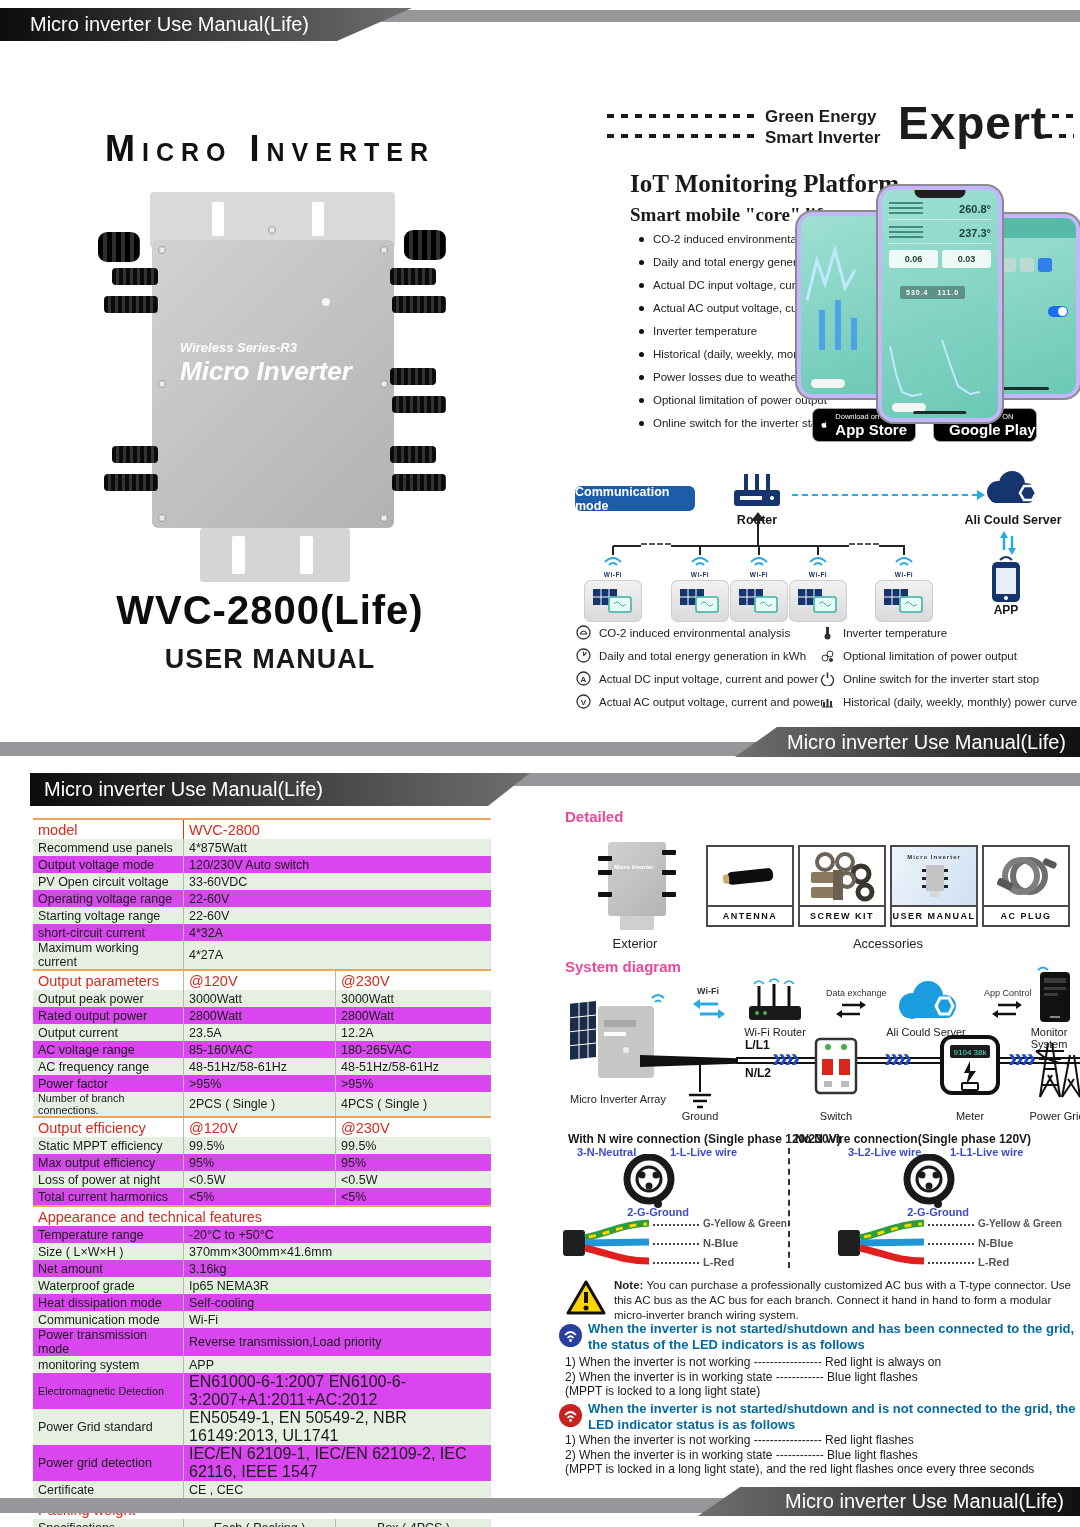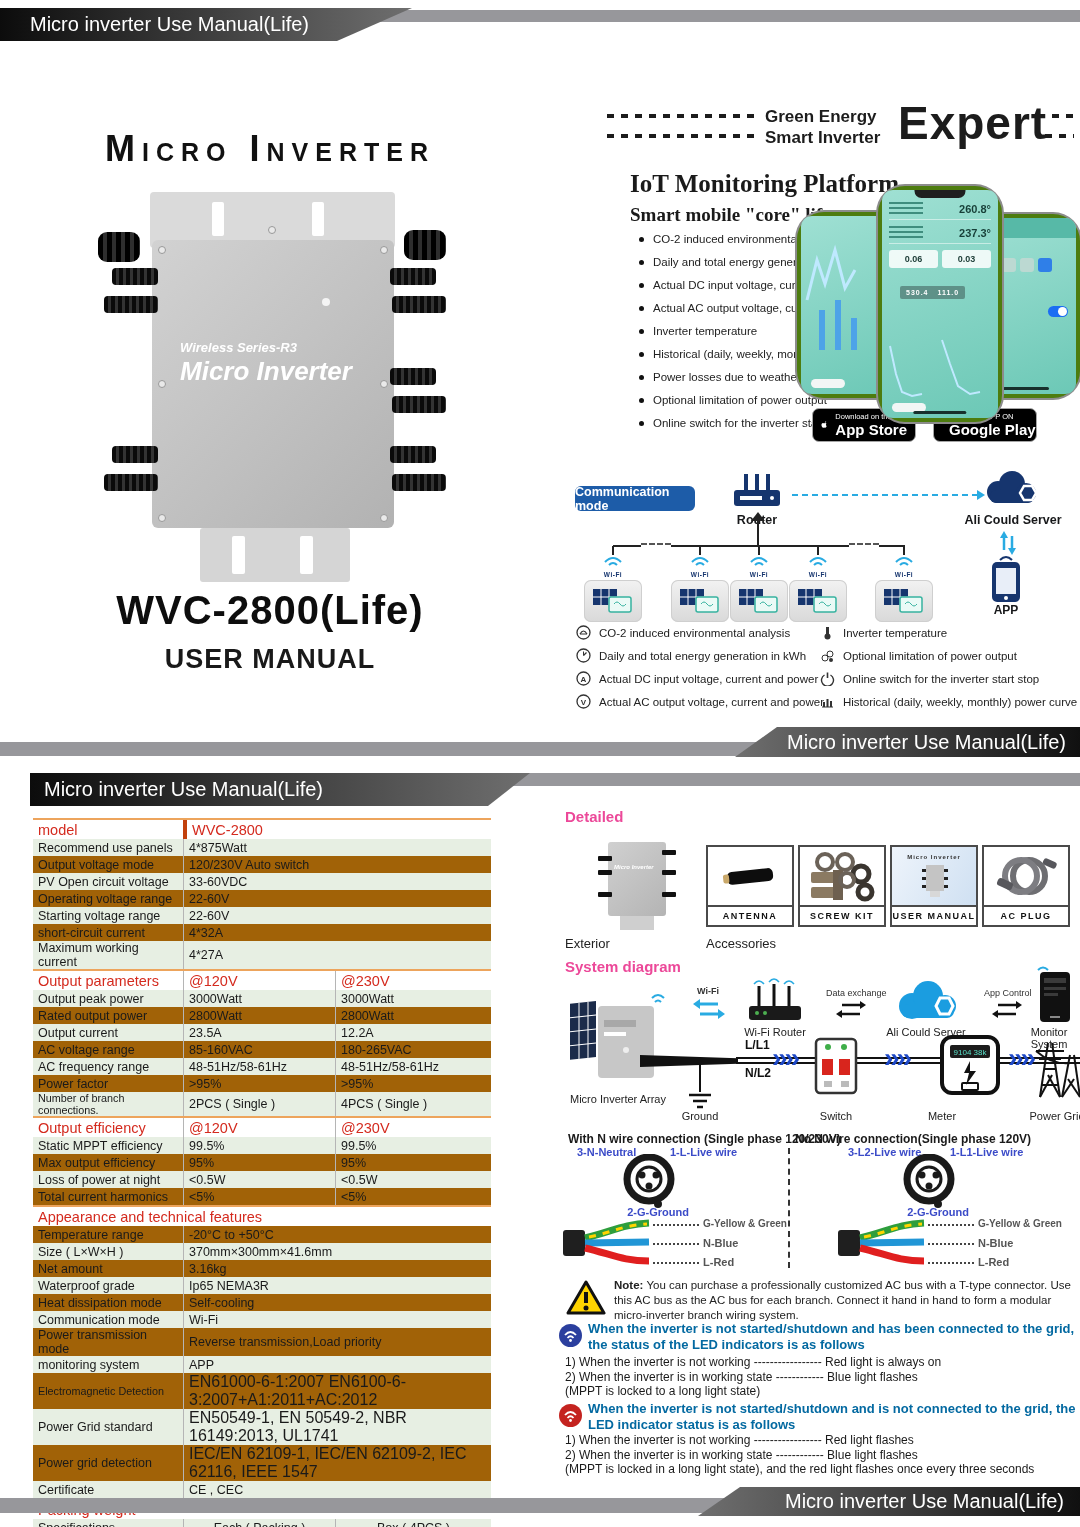--- a/index.html
+++ b/index.html
@@ -36,21 +36,21 @@
   
   .dotline{position:absolute;height:4px;background:repeating-linear-gradient(90deg,#1c1c1c 0 7px,transparent 7px 14px)}
   .exp-small{position:absolute;font-size:17px;font-weight:800;color:#1c1c1c;line-height:21px;text-align:left}
   .exp-big{position:absolute;font-size:46px;font-weight:800;color:#1c1c1c;letter-spacing:1px}
   .iot-title{left:630px;top:170px;font-size:25px;font-weight:bold;font-family:"Liberation Serif","DejaVu Serif",serif}
   .iot-sub{left:630px;top:204px;font-size:19px;font-weight:bold;font-family:"Liberation Serif","DejaVu Serif",serif}
   .bullets{left:637px;top:233px;width:310px;margin:0;padding:0;list-style:none}
   .bullets li{position:relative;padding-left:16px;font-size:11.5px;margin-bottom:11px;color:#222}
   .bullets li::before{content:"";position:absolute;left:2px;top:4px;width:5px;height:5px;border-radius:50%;background:#111}
   
-  .phone{position:absolute;background:#4d7c0f;border-radius:27px;padding:4px;box-shadow:0 0 0 2px #8c8c8c}
+  .phone{position:absolute;background:#c4b5fd;border-radius:16px;padding:4px;box-shadow:0 0 0 2px #8c8c8c}
   .pscreen{width:100%;height:100%;border-radius:11px;background:linear-gradient(160deg,#9fe0d3,#6cc8b6);overflow:hidden;position:relative;box-sizing:border-box}
   .notch{position:absolute;left:50%;transform:translateX(-50%);top:0;width:44%;height:8px;background:#1f1f1f;border-radius:0 0 7px 7px}
   .prow{display:flex;justify-content:space-between;align-items:center;margin:6px 7px 0;border-bottom:1px solid rgba(255,255,255,.5);padding-bottom:3px}
   .ptiny{width:34px;height:14px;background:repeating-linear-gradient(180deg,#3f8d7e 0 2px,transparent 2px 5px)}
   .pval{font-size:11px;font-weight:bold;color:#173f38}
   .pcards{display:flex;gap:4px;margin:6px 7px 0}
   .pcard{flex:1;background:rgba(255,255,255,.85);border-radius:3px;text-align:center;font-size:9px;font-weight:bold;color:#1c3c36;padding:4px 0}
   .pbadge{position:absolute;left:18px;top:96px;background:rgba(60,90,85,.55);color:#fff;font-size:7px;padding:3px 6px;border-radius:2px;font-weight:bold;letter-spacing:1px}
   .ppill{position:absolute;bottom:6px;left:10px;width:34px;height:9px;background:#f2f6f5;border-radius:5px}
   .pline{position:absolute;bottom:4px;left:50%;transform:translateX(-50%);width:46%;height:3px;background:#17302c;border-radius:2px}
@@ -82,31 +82,31 @@
         display:flex;align-items:center;justify-content:center;box-shadow:inset 0 0 0 1px #cfcfcf}
   .legend-row{position:absolute;display:flex;align-items:center;gap:8px;font-size:11.5px;color:#222;white-space:nowrap}
   
   .spec{left:33px;top:818px;width:458px;border-bottom:2px solid #eda45c;font-size:12.5px}
   .trow{display:flex;min-height:17px}
   .tc{display:flex;align-items:center;padding:0 5px;box-sizing:border-box}
   .tc0{width:150px;flex:none}
   .r2 .tc1{flex:1;border-left:1px solid #b5b5b5}
   .r3 .tc1,.h3 .tc1,.r3c .tc1{width:152px;flex:none;border-left:1px solid #b5b5b5}
   .r3 .tc2,.h3 .tc2,.r3c .tc2{flex:1;border-left:1px solid #b5b5b5}
-  .h2 .tc1{flex:1;border-left:4px solid #c2410c}
+  .h2 .tc1{flex:1;border-left:1px solid #c2410c}
   .h1 .tc0{width:auto;flex:1}
   .h1,.h2,.h3{border-top:2px solid #eda45c;min-height:19px;background:#fff}
   .h1 .tc,.h2 .tc,.h3 .tc{color:#d42a1e;font-weight:normal;font-size:14.5px}
-  .bg-g{background:#e7efe3}.bg-y{background:#a16207}
+  .bg-g{background:#e7efe3}.bg-y{background:#d946ef}
   .sm .tc0{font-size:10.8px}
   .smv .tc1{font-size:16px}
   .r3c .tc1,.r3c .tc2{justify-content:center}
   
   .sec-label{position:absolute;font-size:15px;font-weight:bold;color:#ec4899}
-  .cap{position:absolute;font-size:13px;color:#222;text-align:left}
+  .cap{position:absolute;font-size:13px;color:#222;text-align:center}
   .cap11{position:absolute;font-size:11px;color:#222;text-align:center}
   .accbox{position:absolute;top:845px;width:88px;height:82px;border:2px solid #4a4a4a;background:#fff;box-sizing:border-box}
   .accimg{height:58px;display:flex;align-items:center;justify-content:center;overflow:hidden}
   .acclabel{height:18px;border-top:2px solid #4a4a4a;display:flex;align-items:center;justify-content:center;
             font-size:9px;font-weight:bold;letter-spacing:1.5px;color:#111;white-space:nowrap}
   .mini-dev{position:absolute;left:598px;top:836px;width:78px;height:100px}
   .mini-body{position:absolute;left:10px;top:6px;width:58px;height:74px;background:linear-gradient(135deg,#d0d0d0,#b4b4b4);border-radius:3px}
   .mini-name{position:absolute;left:6px;top:22px;font-size:6px;font-style:italic;font-weight:bold;color:#fff}
   .mcon{position:absolute;height:5px;width:14px;background:#111;border-radius:1px}
   .tinytxt{position:absolute;font-size:9px;color:#333}
@@ -829,21 +829,21 @@
   </svg>
   <div class="cap11" style="left:808px;top:1110px;width:56px">Switch</div>
 
   <svg class="abs" style="left:938px;top:1033px" width="64" height="64">
     <rect x="4" y="4" width="56" height="56" rx="10" fill="#fff" stroke="#111" stroke-width="4"></rect>
     <rect x="12" y="12" width="40" height="13" rx="2" fill="#1c1c1c"></rect>
     <text x="32" y="22" font-size="8" fill="#58e0c8" text-anchor="middle">9104 38k</text>
     <path d="M32 28 L26 40 L31 40 L28 52 L38 38 L32 38 Z" fill="#111"></path>
     <rect x="24" y="50" width="16" height="7" rx="1" fill="none" stroke="#111" stroke-width="2"></rect>
   </svg>
-  <div class="cap11" style="left:912px;top:1110px;width:60px">Meter</div>
+  <div class="cap11" style="left:940px;top:1110px;width:60px">Meter</div>
 
   <svg class="abs" style="left:1032px;top:1035px" width="50" height="70">
     <g stroke="#111" stroke-width="2" fill="none">
       <line x1="8" y1="62" x2="16" y2="8"></line>
         <line x1="28" y1="62" x2="20" y2="8"></line>
       <line x1="8" y1="62" x2="20" y2="40"></line>
         <line x1="28" y1="62" x2="16" y2="40"></line>
       <line x1="10" y1="50" x2="26" y2="50"></line>
         <line x1="12" y1="34" x2="24" y2="34"></line>
       <line x1="4" y1="16" x2="32" y2="16"></line>

